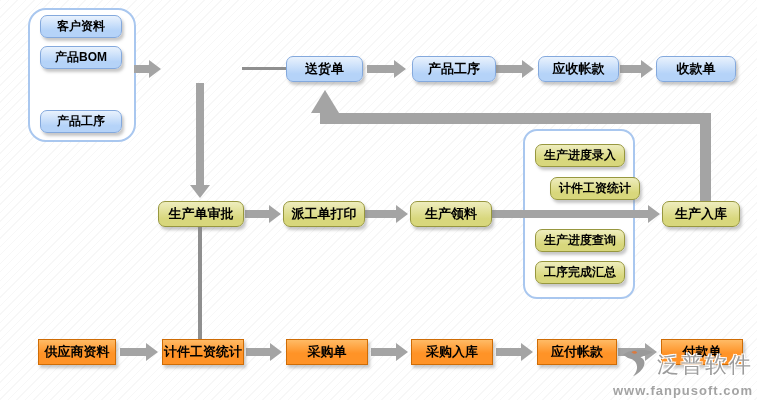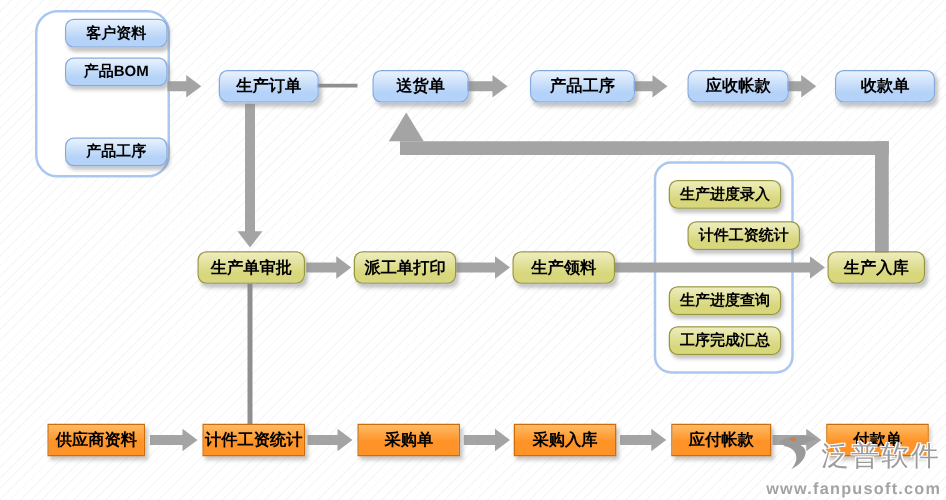--- a/index.html
+++ b/index.html
@@ -16,21 +16,21 @@
   }
   #group-master{left:28px;top:8px;width:104px;height:130px;}
   #group-progress{left:523px;top:129px;width:108px;height:166px;border-radius:14px;}
   
   .node{
     position:absolute;height:24px;border-radius:7px;z-index:3;
     display:flex;align-items:center;justify-content:center;
     font-weight:bold;font-size:13px;color:#000;white-space:nowrap;
     box-shadow:2px 3px 3px rgba(130,130,130,0.45);cursor:pointer;
   }
-  .blue{background:linear-gradient(#e9f2fd,#b5d3f8 70%);border:1px solid #84a9dd;margin-left:12px;}
+  .blue{background:linear-gradient(#e9f2fd,#b5d3f8 70%);border:1px solid #84a9dd;}
   .olive{background:linear-gradient(#eeedbe,#d8d77c 70%);border:1px solid #97973f;font-family:Liberation Serif, serif;}
   .orange{background:linear-gradient(#ffbb66,#ff9327 55%);border:1px solid #cf6c05;border-radius:0;}
   .small{height:21px;font-size:12px;}
   
   .arrow-right{position:absolute;height:18px;z-index:2;}
   .arrow-right .sh{position:absolute;left:0;right:11px;top:5px;height:8px;background:#a4a4a4;}
   .arrow-right .hd{position:absolute;right:0;top:0;width:0;height:0;
     border-top:9px solid transparent;border-bottom:9px solid transparent;border-left:12px solid #a4a4a4;}
   .arrow-down{position:absolute;width:20px;z-index:2;}
   .arrow-down .sh{position:absolute;left:6px;width:8px;top:0;bottom:12px;background:#a4a4a4;}
@@ -55,21 +55,20 @@
 </head>
 <body>
 
 <div class="stage">
 
   <div class="group" id="group-master"></div>
   <div class="node blue small" style="left:40px;top:15px;width:80px">客户资料</div>
   <div class="node blue small" style="left:40px;top:46px;width:80px">产品BOM</div>
   <div class="node blue small" style="left:40px;top:110px;width:80px">产品工序</div>
 
-  <div class="node blue" style="left:163px;top:56px;width:78px">生产订单</div>
   <div class="node blue" style="left:286px;top:56px;width:75px">送货单</div>
   <div class="node blue" style="left:412px;top:56px;width:82px">产品工序</div>
   <div class="node blue" style="left:538px;top:56px;width:79px">应收帐款</div>
   <div class="node blue" style="left:656px;top:56px;width:78px">收款单</div>
 
   <div class="node olive" style="left:158px;top:201px;width:84px">生产单审批</div>
   <div class="node olive" style="left:283px;top:201px;width:80px">派工单打印</div>
   <div class="node olive" style="left:410px;top:201px;width:80px">生产领料</div>
   <div class="node olive" style="left:662px;top:201px;width:76px">生产入库</div>
 

